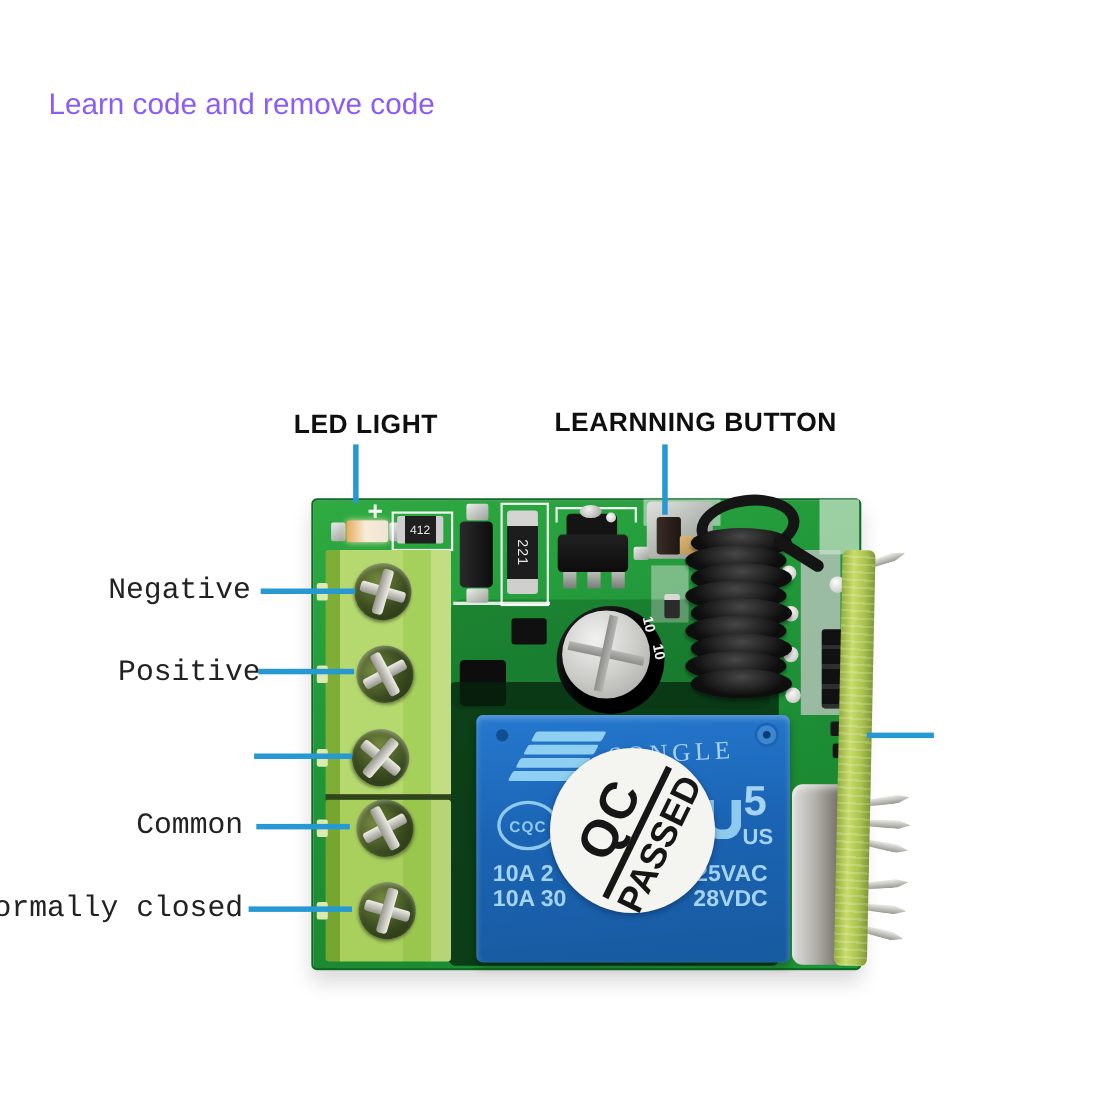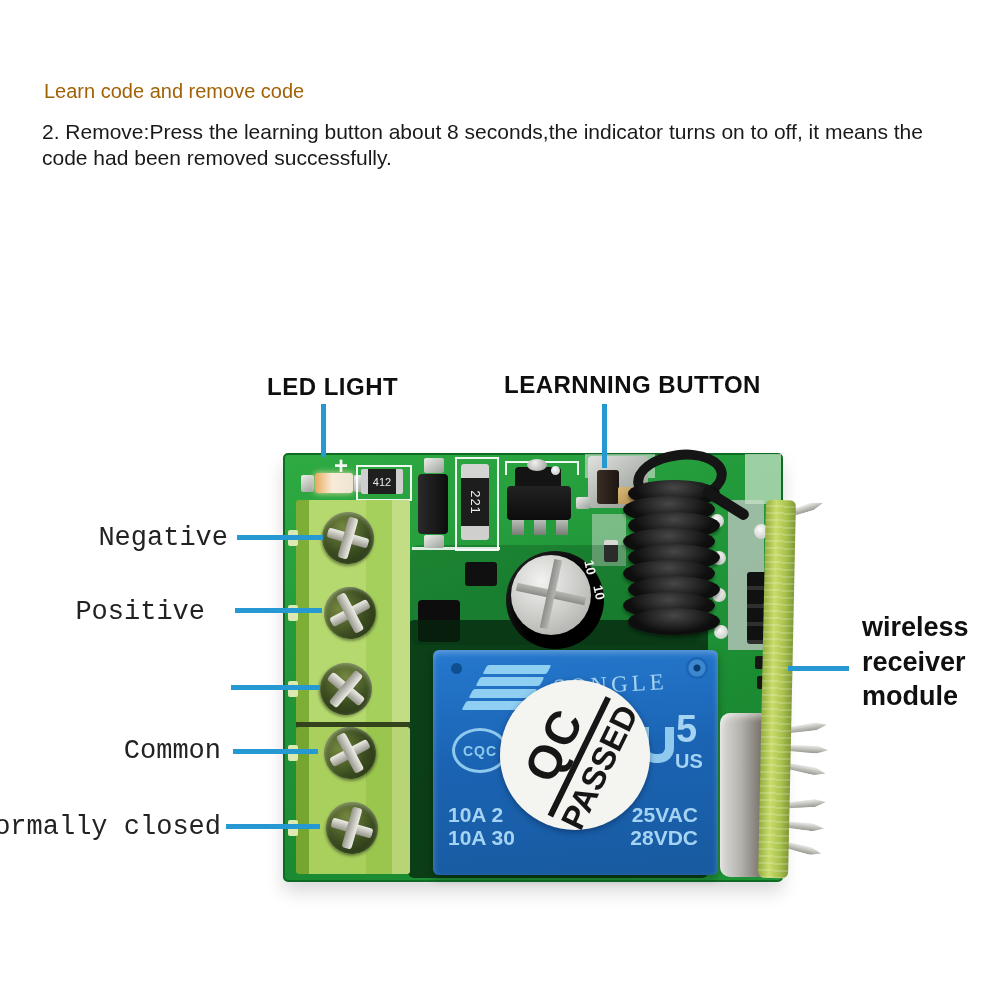--- a/index.html
+++ b/index.html
@@ -1,31 +1,31 @@
 <!DOCTYPE html>
 <html style="--callout: #2699d2; --power-red: #e01311; --pcb: #21983a; --relay: #1b64b4; --relay-text: #a5d3f3;"><head>
 <meta charset="utf-8">
 <style>
   html,body{margin:0;padding:0;background:#fff;}
   .scene{position:relative;width:1000px;height:1000px;background:#fff;overflow:hidden;
          font-family:"Liberation Sans",sans-serif;color:#1c1c1c;}
   .abs{position:absolute;}
 
   
-  .page-title{left:44px;top:80px;font-size:20px;color:#a16207;}
+  .page-title{left:44px;top:80px;font-size:27px;color:#8b5cf6;}
   .steps{left:42px;top:119px;width:900px;font-size:21px;line-height:25.5px;color:#1a1a1a;}
   .steps p{margin:0;}
 
   
   .call-label{font-weight:bold;font-size:24px;color:#0f0f0f;letter-spacing:.5px;white-space:nowrap;}
   .lbl-led{left:267px;top:373px;}
   .lbl-button{left:504px;top:371px;}
   .side-label{font-size:27px;color:#222;white-space:nowrap;font-family:Liberation Mono, monospace;}
   .lbl-negative{right:772px;top:523px;}
-  .lbl-positive{right:795px;top:597px;}
+  .lbl-positive{right:763px;top:597px;}
   .lbl-no{right:779px;top:672px;}
   .lbl-common{right:779px;top:736px;}
   .lbl-nc{right:779px;top:812px;}
   .lbl-power{left:2px;top:554px;font-family:"Liberation Serif",serif;font-weight:bold;
              font-size:37px;color:var(--power-red,#e01311);white-space:nowrap;}
   .lbl-wireless{left:862px;top:610px;width:135px;font-weight:bold;font-size:27px;
                 line-height:34.5px;color:#101010;}
 
   
   .cline{background:var(--callout,#2699d2);z-index:40;}
@@ -115,21 +115,21 @@
   .relay-brand{left:120px;top:22px;font-family:"Liberation Serif",serif;font-size:23px;letter-spacing:4px;
                color:var(--relay-text,#a5d3f3);transform:rotate(-3deg);}
   .r-dot{left:18px;top:13px;width:11px;height:11px;border-radius:50%;background:#0f4f91;}
   .r-dimple{left:253px;top:7px;width:22px;height:22px;border-radius:50%;
             background:radial-gradient(circle at 50% 50%,#0a3c73 0 3px,#3c87cf 4px 8px,#1b64b4 9px);}
   .cqc{left:19px;top:78px;width:50px;height:39px;border:3px solid #8fcaee;border-radius:50%;
        display:flex;align-items:center;justify-content:center;font-size:14px;font-weight:bold;color:#8fcaee;letter-spacing:1px;}
   .ul-mark{left:207px;top:77px;width:34px;height:36px;border:9px solid #8fcaee;border-top:none;border-radius:0 0 15px 15px;box-sizing:border-box;}
   .r-five{left:243px;top:58px;font-size:38px;font-weight:bold;color:var(--relay-text,#a5d3f3);}
   .r-us{left:242px;top:100px;font-size:20px;font-weight:bold;color:var(--relay-text,#a5d3f3);}
-  .r-rate{font-size:21px;font-weight:bold;color:var(--relay-text,#a5d3f3);white-space:nowrap;margin-top:20px;}
+  .r-rate{font-size:21px;font-weight:bold;color:var(--relay-text,#a5d3f3);white-space:nowrap;}
   .rl1a{left:15px;top:133px;} .rl1b{right:20px;top:133px;}
   .rl2a{left:15px;top:156px;} .rl2b{right:20px;top:156px;}
   .r-model{left:13px;top:180px;font-size:30px;font-weight:bold;letter-spacing:.5px;color:var(--relay-text,#a5d3f3);white-space:nowrap;}
   .sticker{left:67px;top:30px;width:150px;height:150px;border-radius:50%;background:#f4f4f1;
            box-shadow:0 2px 6px rgba(0,0,30,.35);display:flex;align-items:center;justify-content:center;z-index:2;}
   .sticker-rotor{position:relative;transform:rotate(-64deg);display:flex;flex-direction:column;align-items:center;}
   .stk-qc{position:relative;font-size:47px;font-weight:bold;color:#161616;letter-spacing:2px;line-height:44px;}
   .stk-line{position:relative;width:132px;height:6px;background:#161616;margin:3px 0;}
   .stk-passed{position:relative;font-size:33px;font-weight:bold;color:#161616;letter-spacing:0;line-height:34px;}
 
@@ -149,30 +149,28 @@
   .gray-col{left:728px;top:500px;width:36px;height:150px;background:#b9c6bd;opacity:.8;z-index:2;}
   .corner-lite{left:745px;top:454px;width:36px;height:50px;background:#c4e2c6;opacity:.75;z-index:2;}
 </style>
 </head>
 <body>
 
 <div class="scene">
 
   <div class="abs page-title">Learn code and remove code</div>
   <div class="abs steps">
-    <p>2. Remove:Press the learning button about 8 seconds,the indicator turns on to off, it means the code had been removed successfully.</p>
   </div>
 
   <div class="abs call-label lbl-led">LED LIGHT</div>
   <div class="abs call-label lbl-button">LEARNNING BUTTON</div>
   <div class="abs side-label lbl-negative">Negative</div>
   <div class="abs side-label lbl-positive">Positive</div>
   <div class="abs side-label lbl-common">Common</div>
   <div class="abs side-label lbl-nc">Normally closed</div>
-  <div class="abs lbl-wireless">wireless receiver module</div>
 
   <div class="abs cline cl-led"></div>
   <div class="abs cline cl-btn"></div>
   <div class="abs cline cl-neg"></div>
   <div class="abs cline cl-pos"></div>
   <div class="abs cline cl-no"></div>
   <div class="abs cline cl-com"></div>
   <div class="abs cline cl-nc"></div>
   <div class="abs cline cl-wifi"></div>
 

